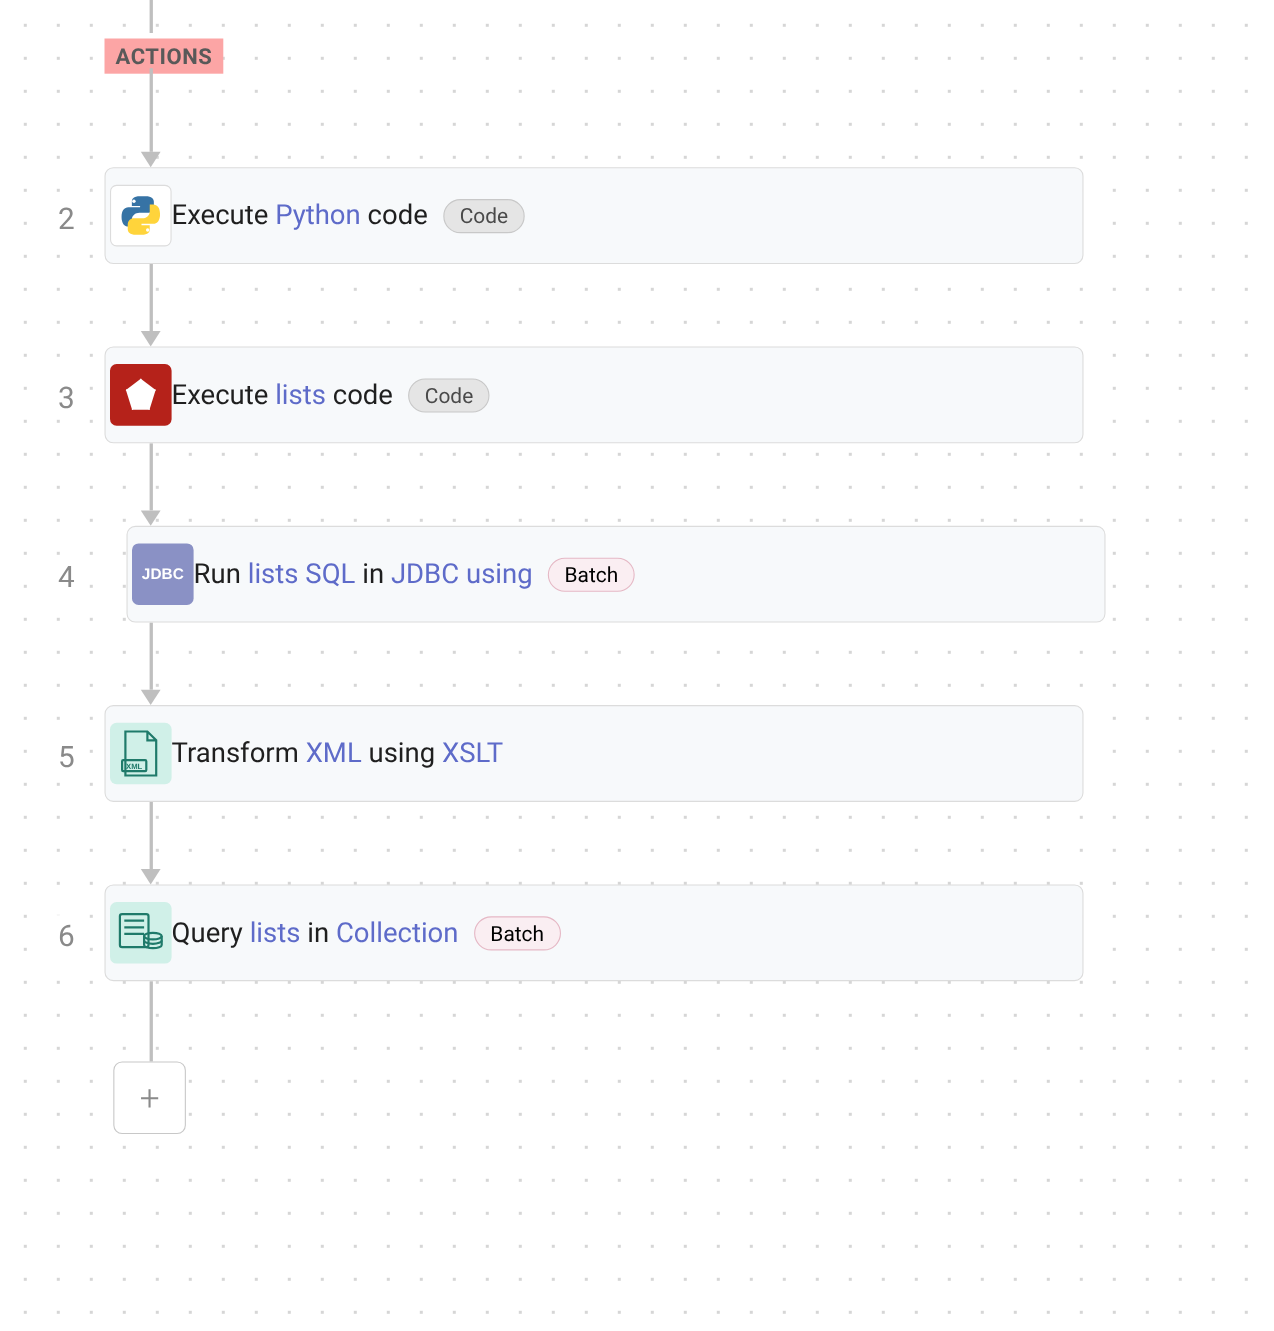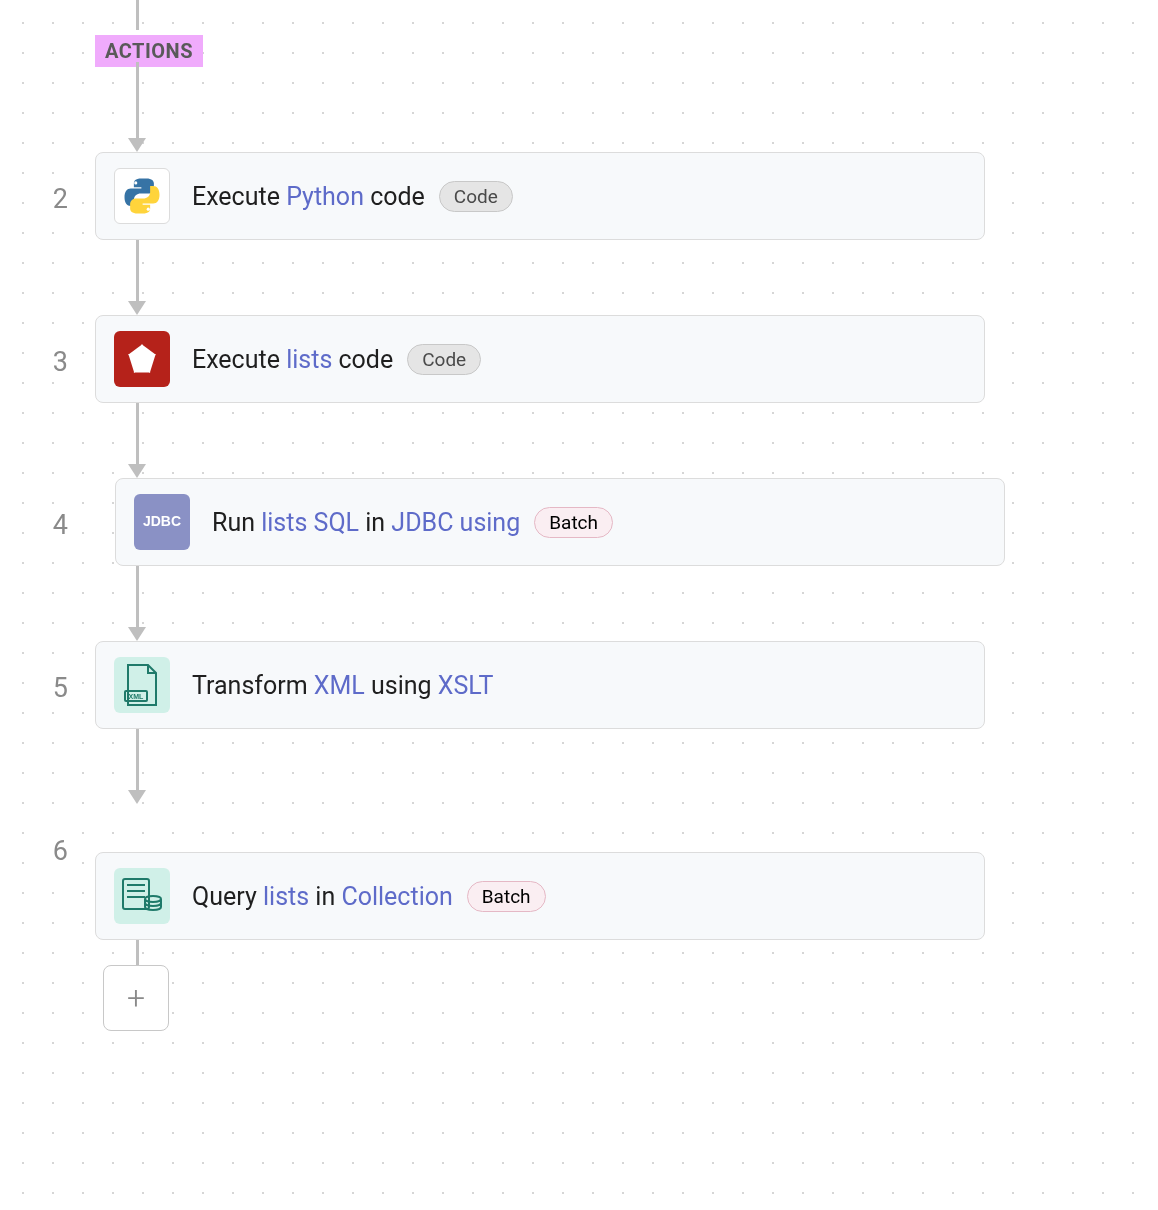--- a/index.html
+++ b/index.html
@@ -23,21 +23,21 @@
       padding-top: 0;
     }
     .section-label {
       position: absolute;
       top: 35px;
       left: 95px;
       font-size: 20px;
       font-weight: 700;
       letter-spacing: 0.5px;
       color: #595959;
-      background: #f0abfc;
+      background: #fca5a5;
       padding: 4px 10px;
     }
     .vline {
       position: absolute;
       width: 3px;
       background: #bfbfbf;
       left: 136px;
     }
     .arrowhead {
       position: absolute;
@@ -51,22 +51,21 @@
     .step {
       position: absolute;
       left: 95px;
       width: 890px;
       height: 88px;
       background: #f7f9fb;
       border: 1px solid #dcdcdc;
       border-radius: 8px;
       display: flex;
       align-items: center;
-      padding: 0 18px;
-      gap: 22px;
+      padding: 0 4px;
     }
     .step-num {
       position: absolute;
       width: 30px;
       text-align: right;
       font-size: 27px;
       color: #8a8a8a;
       background: #ffffff;
       padding: 3px 0;
     }
@@ -184,21 +183,21 @@
       <path fill="none" stroke="#1f7a6a" stroke-width="2" d="M6 2 h20 l8 8 v32 h-28 z M26 2 v8 h8"></path>
       <rect x="3" y="28" width="22" height="10" rx="1" fill="none" stroke="#1f7a6a" stroke-width="2"></rect>
       <text x="14" y="36" text-anchor="middle" font-family="Arial" font-size="7" font-weight="700" fill="#1f7a6a">XML</text>
     </svg>
       </div>
       <div class="label">
         <span><span>Transform </span><span class="link">XML</span><span> using </span><span class="link">XSLT</span></span>
       </div>
     </div>
     <div class="step-num" style="top: 832px; left: 38px;">6</div>
-    <div class="step" style="top: 804px; margin-top: 48px;">
+    <div class="step" style="top: 804px;">
       <div class="iconbox teal">
         <svg width="42" height="38" viewBox="0 0 42 38">
       <rect x="2" y="2" width="26" height="30" rx="2" fill="none" stroke="#1f7a6a" stroke-width="2"></rect>
       <line x1="6" y1="8" x2="24" y2="8" stroke="#1f7a6a" stroke-width="2"></line>
       <line x1="6" y1="14" x2="24" y2="14" stroke="#1f7a6a" stroke-width="2"></line>
       <line x1="6" y1="20" x2="24" y2="20" stroke="#1f7a6a" stroke-width="2"></line>
       <ellipse cx="32" cy="22" rx="8" ry="3" fill="none" stroke="#1f7a6a" stroke-width="2"></ellipse>
       <path d="M24 22 v8 a8 3 0 0 0 16 0 v-8" fill="none" stroke="#1f7a6a" stroke-width="2"></path>
       <path d="M24 26 a8 3 0 0 0 16 0" fill="none" stroke="#1f7a6a" stroke-width="2"></path>
     </svg>

